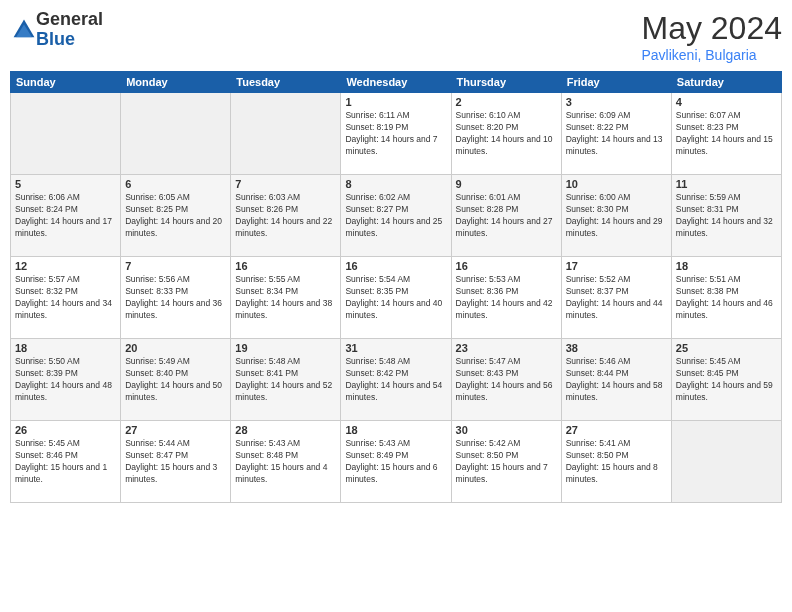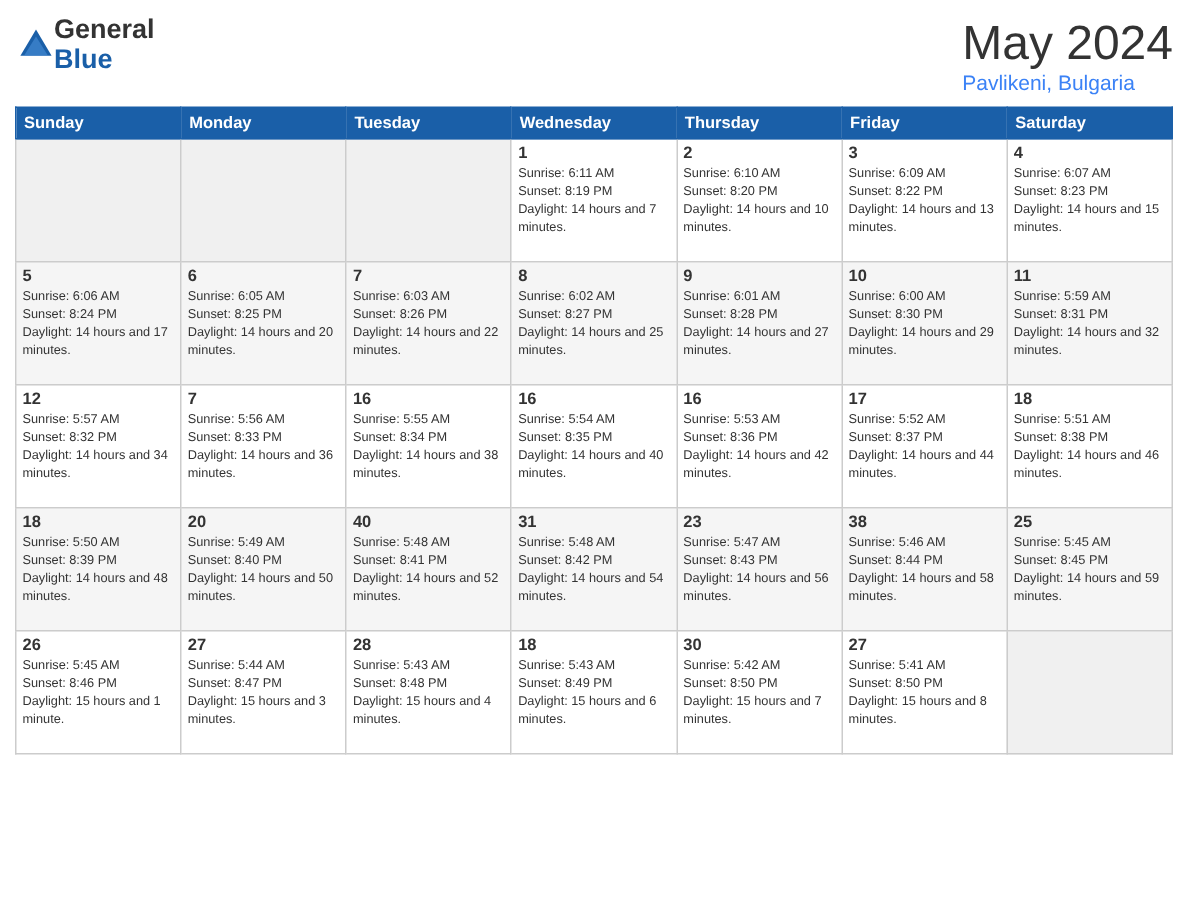--- a/index.html
+++ b/index.html
@@ -166,21 +166,21 @@
         <tr class="even-row">
           <td>
             <div class="day-num">18</div>
             <div class="day-info">Sunrise: 5:50 AM<br>Sunset: 8:39 PM<br>Daylight: 14 hours and 48 minutes.</div>
           </td>
           <td>
             <div class="day-num">20</div>
             <div class="day-info">Sunrise: 5:49 AM<br>Sunset: 8:40 PM<br>Daylight: 14 hours and 50 minutes.</div>
           </td>
           <td>
-            <div class="day-num">40</div>
+            <div class="day-num">19</div>
             <div class="day-info">Sunrise: 5:48 AM<br>Sunset: 8:41 PM<br>Daylight: 14 hours and 52 minutes.</div>
           </td>
           <td>
             <div class="day-num">31</div>
             <div class="day-info">Sunrise: 5:48 AM<br>Sunset: 8:42 PM<br>Daylight: 14 hours and 54 minutes.</div>
           </td>
           <td>
             <div class="day-num">23</div>
             <div class="day-info">Sunrise: 5:47 AM<br>Sunset: 8:43 PM<br>Daylight: 14 hours and 56 minutes.</div>
           </td>

